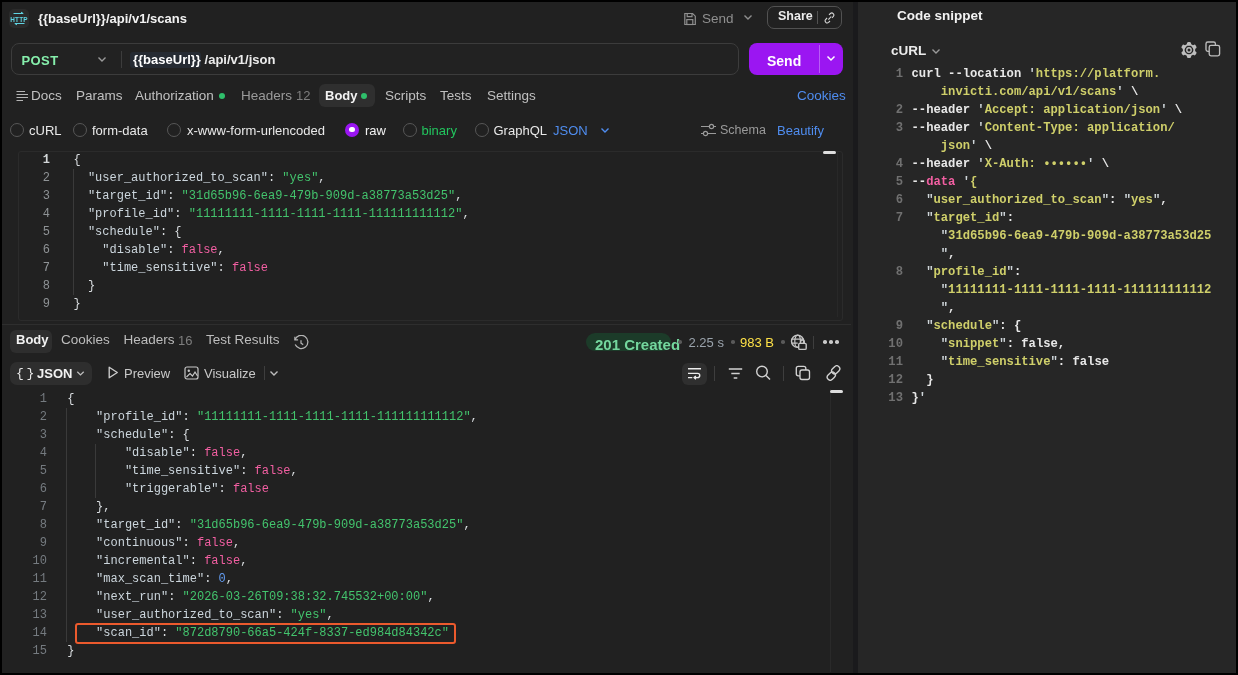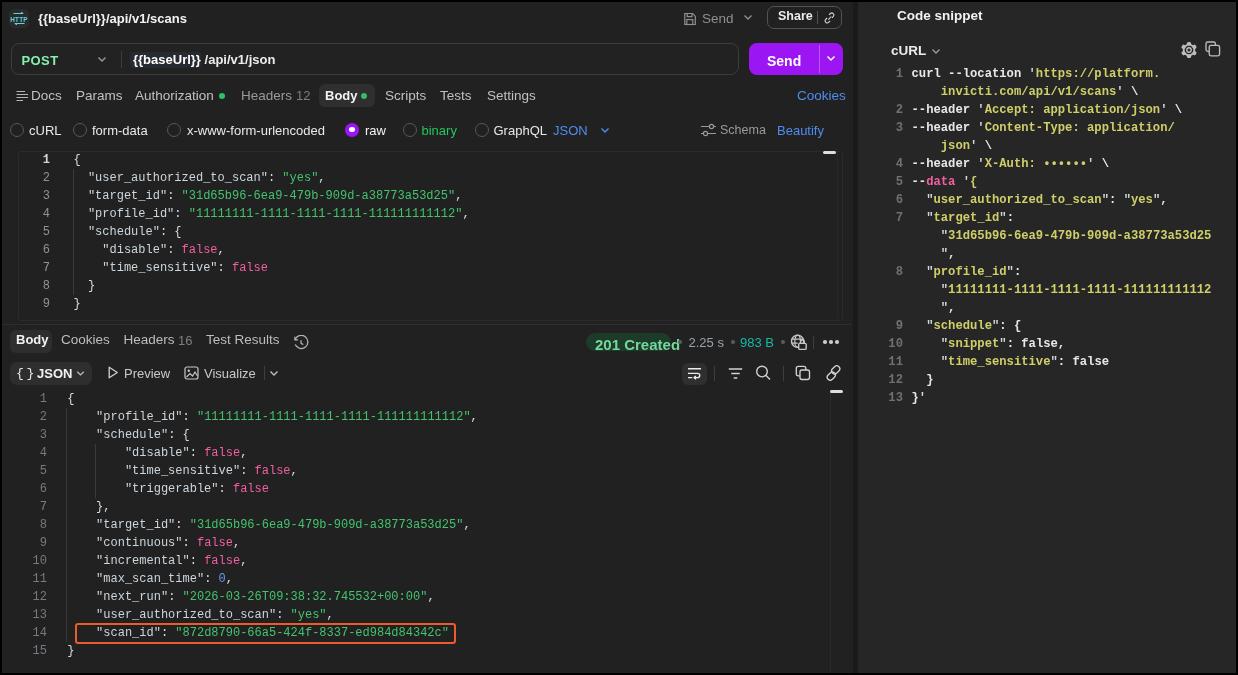--- a/index.html
+++ b/index.html
@@ -147,21 +147,21 @@
     <path d="M3.0 3.4 A6.6 6.6 0 1 1 2.0 8" fill="none" stroke="#b5b5b5" stroke-width="1.25" transform="rotate(-15 8 8)"></path>
     <path d="M1.9 1.7 v3.2 h3.2" fill="none" stroke="#b5b5b5" stroke-width="1.25"></path>
     <path d="M8 5.2 v3 l2.2 1.4" fill="none" stroke="#b5b5b5" stroke-width="1.25"></path>
   </svg>
 
   <div class="abs" style="left:586px;top:332.5px;width:85px;height:18.5px;background:#1c3b29;border-radius:9px;"></div>
   <div class="abs" style="left:595px;top:336px;font-size:15px;font-weight:bold;color:#74d79e;">201 Created</div>
   <div class="abs" style="left:678px;top:340px;width:3.5px;height:3.5px;border-radius:50%;background:#5a5a5a;"></div>
   <div class="abs" style="left:688.5px;top:335px;font-size:13px;color:#9aa3ac;">2.25 s</div>
   <div class="abs" style="left:731px;top:340px;width:3.5px;height:3.5px;border-radius:50%;background:#5a5a5a;"></div>
-  <div class="abs" style="left:740px;top:335px;font-size:13px;color:#14b8a6;">983 B</div>
+  <div class="abs" style="left:740px;top:335px;font-size:13px;color:#fde047;">983 B</div>
   <div class="abs" style="left:781px;top:340px;width:3.5px;height:3.5px;border-radius:50%;background:#5a5a5a;"></div>
   <svg class="abs" style="left:790px;top:333px;" width="17" height="18" viewBox="0 0 17 18">
     <circle cx="7.6" cy="8.2" r="6.1" fill="none" stroke="#c6c6c6" stroke-width="1.4"></circle>
     <ellipse cx="7.6" cy="8.2" rx="2.8" ry="6.1" fill="none" stroke="#c6c6c6" stroke-width="1.2"></ellipse>
     <path d="M1.7 6.2 h11.9 M1.7 10.2 h6" stroke="#c6c6c6" stroke-width="1.2"></path>
     <rect x="8.7" y="10.4" width="7.5" height="6" rx="1.2" fill="#212121" stroke="#c6c6c6" stroke-width="1.4"></rect>
     <path d="M10.6 10.4 v-1.5 a1.85 1.85 0 0 1 3.7 0 v1.5" fill="none" stroke="#c6c6c6" stroke-width="1.4"></path>
   </svg>
   <div class="abs" style="left:813px;top:336px;width:1px;height:13px;background:#3e3e3e;"></div>
   <div class="abs" style="left:823px;top:340px;width:3.6px;height:3.6px;border-radius:50%;background:#c9c9c9;"></div>

